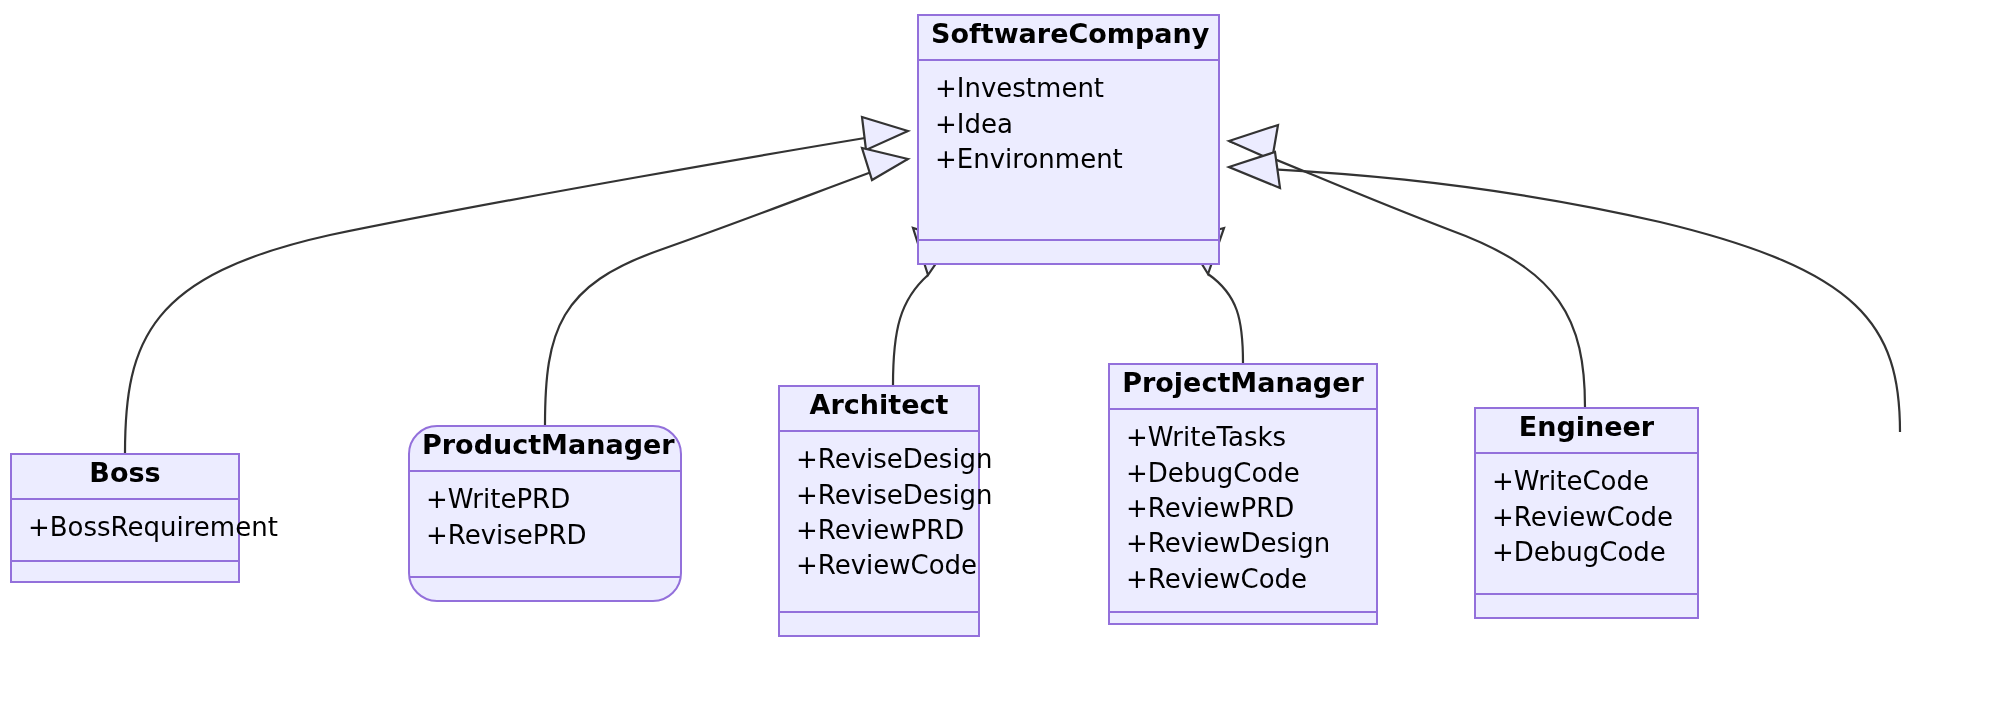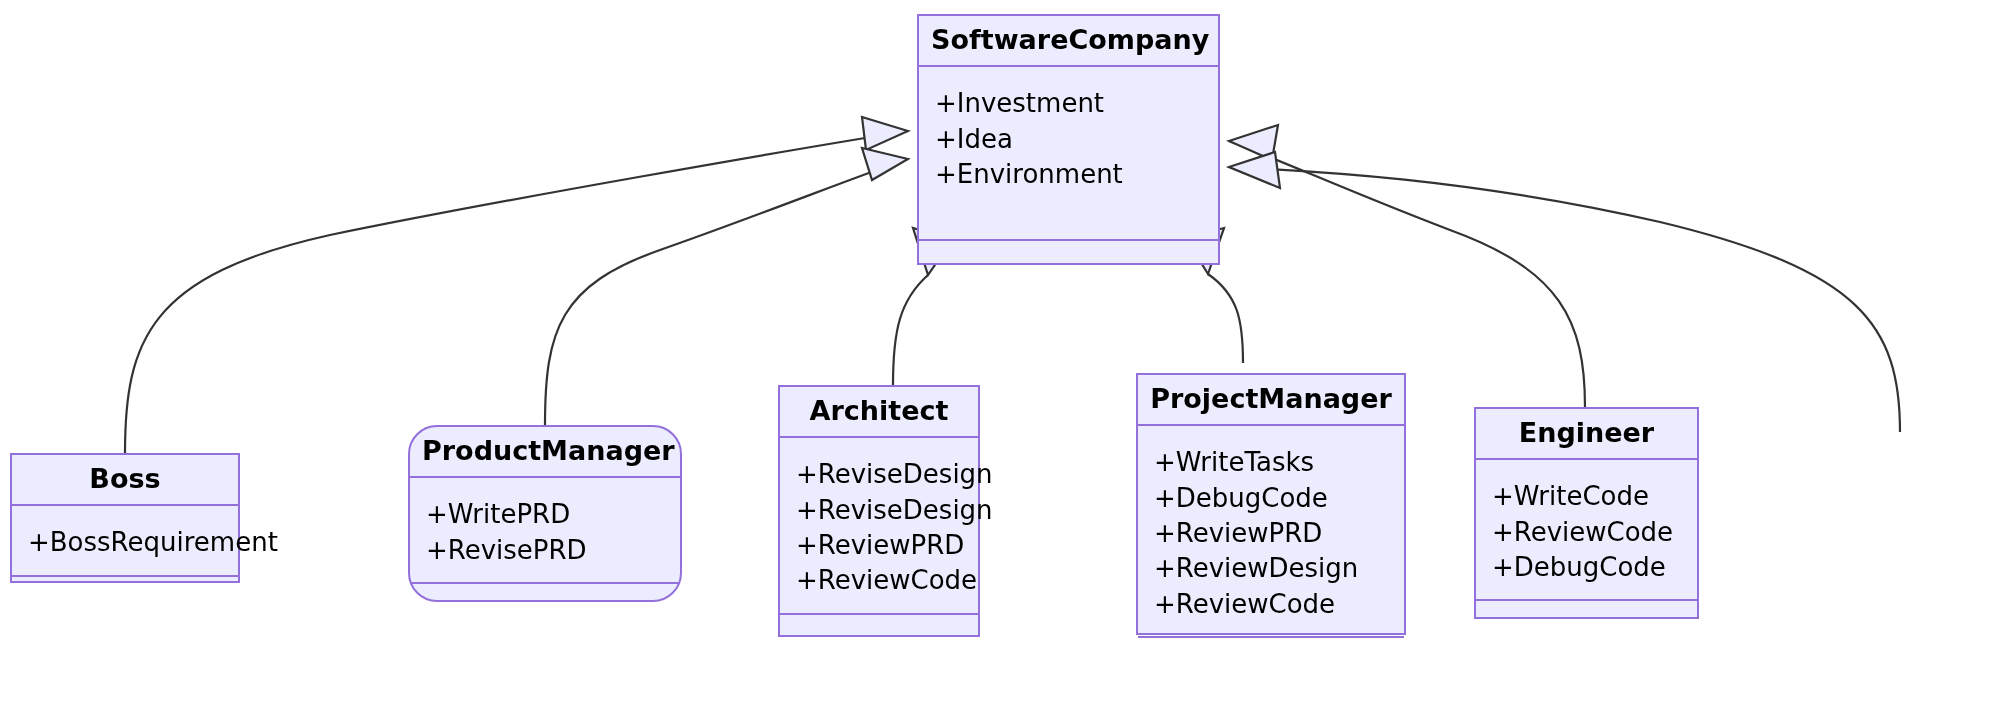--- a/index.html
+++ b/index.html
@@ -30,28 +30,28 @@
     background: #ECECFF;
     display: flex;
     flex-direction: column;
   }
   .uml-title {
     box-sizing: border-box;
     text-align: center;
     font-weight: bold;
     font-size: 27px;
     color: #000000;
-    padding: 10px 12px 11px 12px;
+    padding: 4px 12px 11px 12px;
     line-height: 1.05;
     border-bottom: 2px solid #9370DB;
     white-space: nowrap;
   }
   .uml-members {
     box-sizing: border-box;
-    padding: 19px 14px 14px 16px;
+    padding: 10px 14px 14px 16px;
     border-bottom: 2px solid #9370DB;
     flex: 1 1 auto;
   }
   .uml-member {
     font-size: 26px;
     color: #000000;
     line-height: 1.36;
     white-space: nowrap;
   }
   .uml-methods {
@@ -129,21 +129,21 @@
     <div class="uml-title">Architect</div>
     <div class="uml-members">
       <div class="uml-member">+ReviseDesign</div>
       <div class="uml-member">+ReviseDesign</div>
       <div class="uml-member">+ReviewPRD</div>
       <div class="uml-member">+ReviewCode</div>
     </div>
     <div class="uml-methods"></div>
   </div>
 
-  <div class="uml-class" style="left:1108px; top:373px; width:270px; height:262px;margin-left:28px;">
+  <div class="uml-class" style="left:1108px; top:363px; width:270px; height:262px;">
     <div class="uml-title">ProjectManager</div>
     <div class="uml-members">
       <div class="uml-member">+WriteTasks</div>
       <div class="uml-member">+DebugCode</div>
       <div class="uml-member">+ReviewPRD</div>
       <div class="uml-member">+ReviewDesign</div>
       <div class="uml-member">+ReviewCode</div>
     </div>
     <div class="uml-methods"></div>
   </div>

